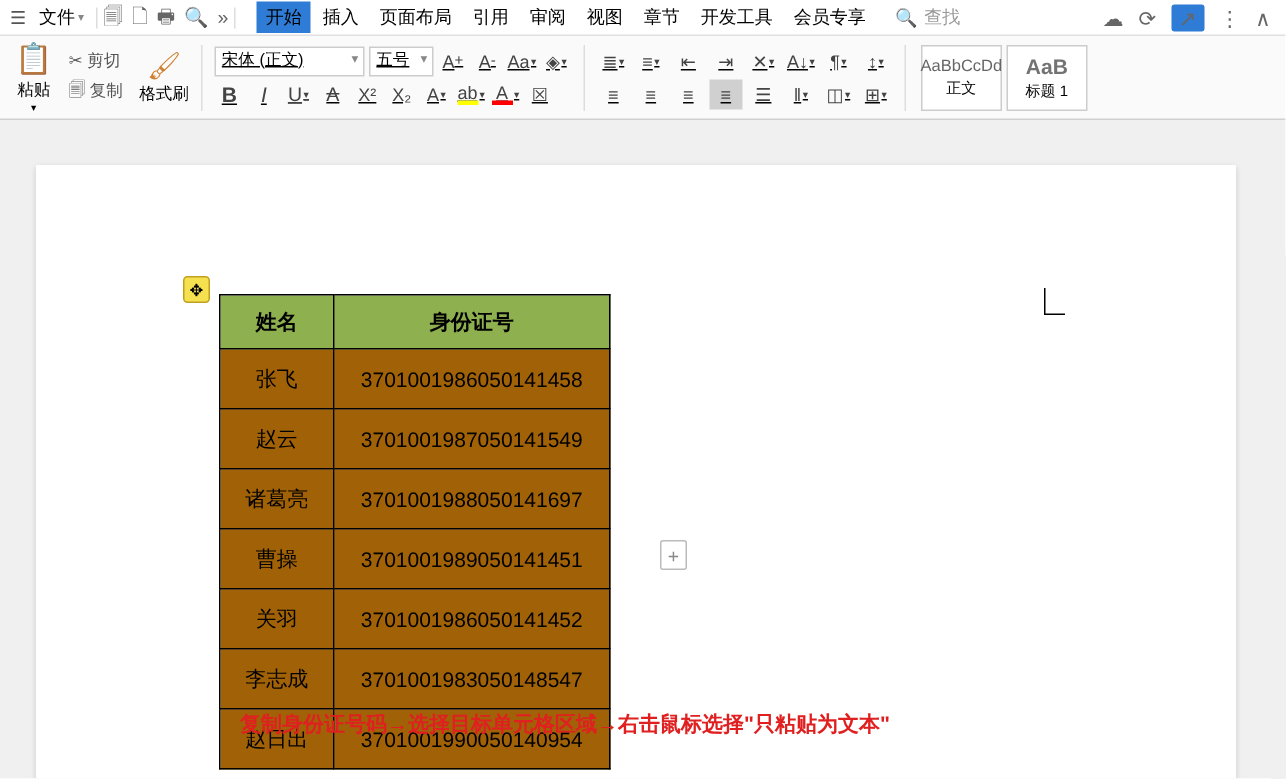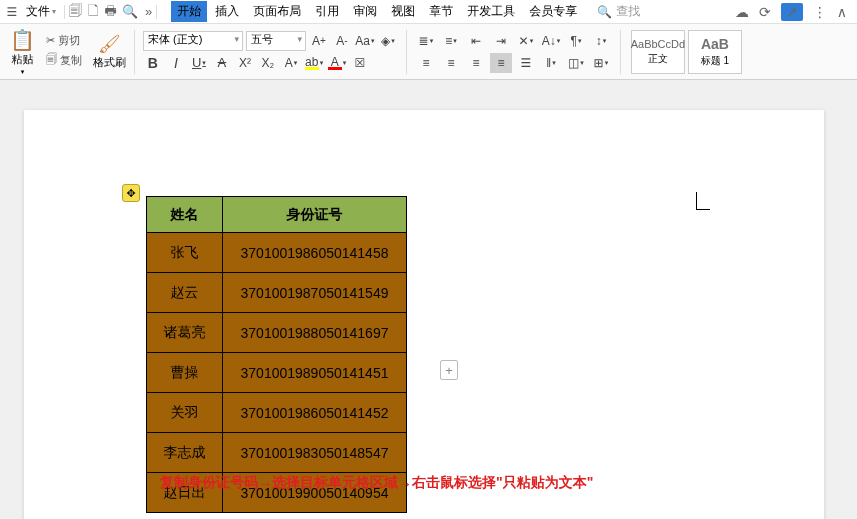--- a/index.html
+++ b/index.html
@@ -27,24 +27,24 @@
 .ribbon-sep { width: 1px; height: 44px; background: #ddd; }
 .paste-btn { display: flex; flex-direction: column; align-items: center; cursor: pointer; padding: 2px 4px; }
 .paste-btn .icon { font-size: 20px; color: #d08030; }
 .paste-btn .label { font-size: 11px; display: flex; align-items: center; gap: 1px; flex-direction: column; }
 .clip-btns { display: flex; flex-direction: column; gap: 1px; }
 .clip-btn { display: flex; align-items: center; gap: 3px; cursor: pointer; padding: 1px 3px; font-size: 11px; color: #555; }
 .fmt-brush { display: flex; flex-direction: column; align-items: center; cursor: pointer; padding: 2px 4px; }
 .fmt-brush .icon { font-size: 18px; color: #d08030; }
 .fmt-brush .label { font-size: 11px; }
 
-.font-row { display: flex; gap: 3px; align-items: flex-start; }
+.font-row { display: flex; gap: 3px; align-items: flex-start; text-decoration: underline; }
 .font-select { border: 1px solid #ccc; height: 20px; padding: 0 14px 0 4px; font-size: 11px; background: #fff; cursor: pointer; position: relative; }
 .font-select.name { width: 100px; }
-.font-select.size { width: 60px; }
+.font-select.size { width: 43px; }
 .font-select::after { content: "▾"; position: absolute; right: 3px; top: 2px; font-size: 9px; color: #888; }
 .font-btn { width: 20px; height: 20px; display: flex; align-items: center; justify-content: center; cursor: pointer; color: #444; font-size: 12px; border: 1px solid transparent; }
 .font-btn.bold { font-weight: bold; font-size: 14px; }
 .font-btn.italic { font-style: italic; font-size: 14px; }
 .font-btn.underline { text-decoration: underline; font-size: 13px; }
 .font-btn.strike { text-decoration: line-through; font-size: 13px; }
 .font-btn.arrow::after { content: "▾"; font-size: 7px; margin-left: 1px; }
 .color-strip { width: 14px; height: 3px; display: block; margin-top: -2px; }
 
 .para-btn { width: 22px; height: 20px; display: flex; align-items: center; justify-content: center; cursor: pointer; color: #444; font-size: 12px; }

